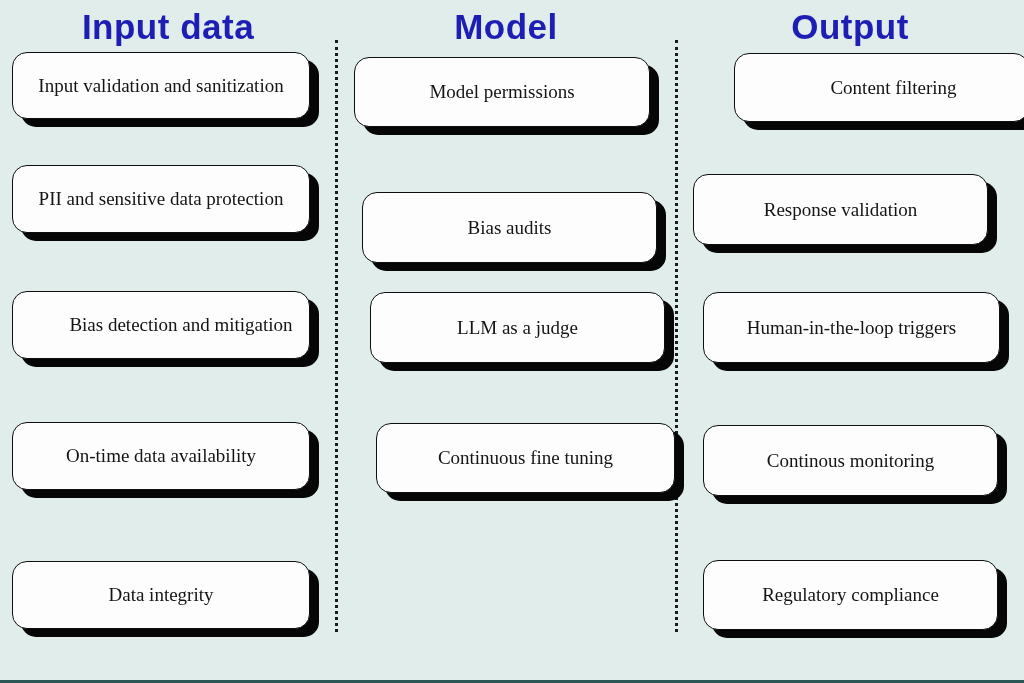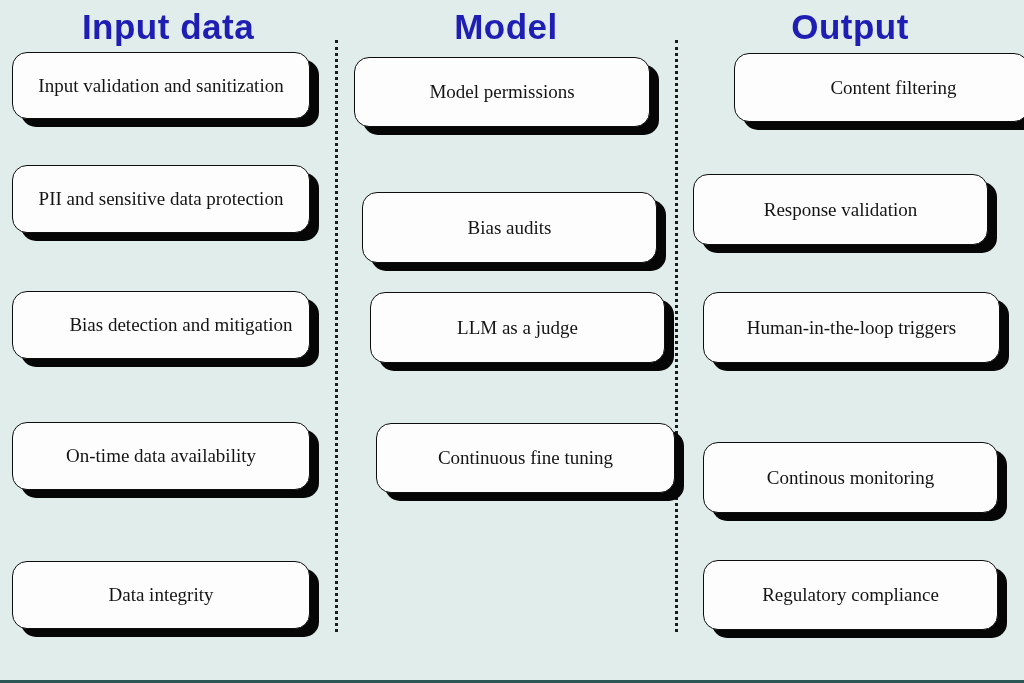--- a/index.html
+++ b/index.html
@@ -43,21 +43,21 @@
   .c1r5{left:12px;top:561px;width:298px;height:68px;}
   
   .c2r1{left:354px;top:57px;width:296px;height:70px;}
   .c2r2{left:362px;top:168px;width:295px;height:71px;margin-top:24px;}
   .c2r3{left:370px;top:292px;width:295px;height:71px;}
   .c2r4{left:376px;top:423px;width:299px;height:70px;}
   
   .c3r1{left:734px;top:53px;width:295px;height:69px;padding-left:32px;}
   .c3r2{left:693px;top:174px;width:295px;height:71px;}
   .c3r3{left:703px;top:292px;width:297px;height:71px;}
-  .c3r4{left:703px;top:425px;width:295px;height:71px;margin-top:17px;}
+  .c3r4{left:703px;top:425px;width:295px;height:71px;}
   .c3r5{left:703px;top:560px;width:295px;height:70px;}
   .bottom-bar{
     position:absolute;left:0;bottom:0;width:1024px;height:3px;
     background:#2c5656;
   }
 </style>
 </head>
 <body>
 
 <div class="col-header hdr1">Input data</div>

